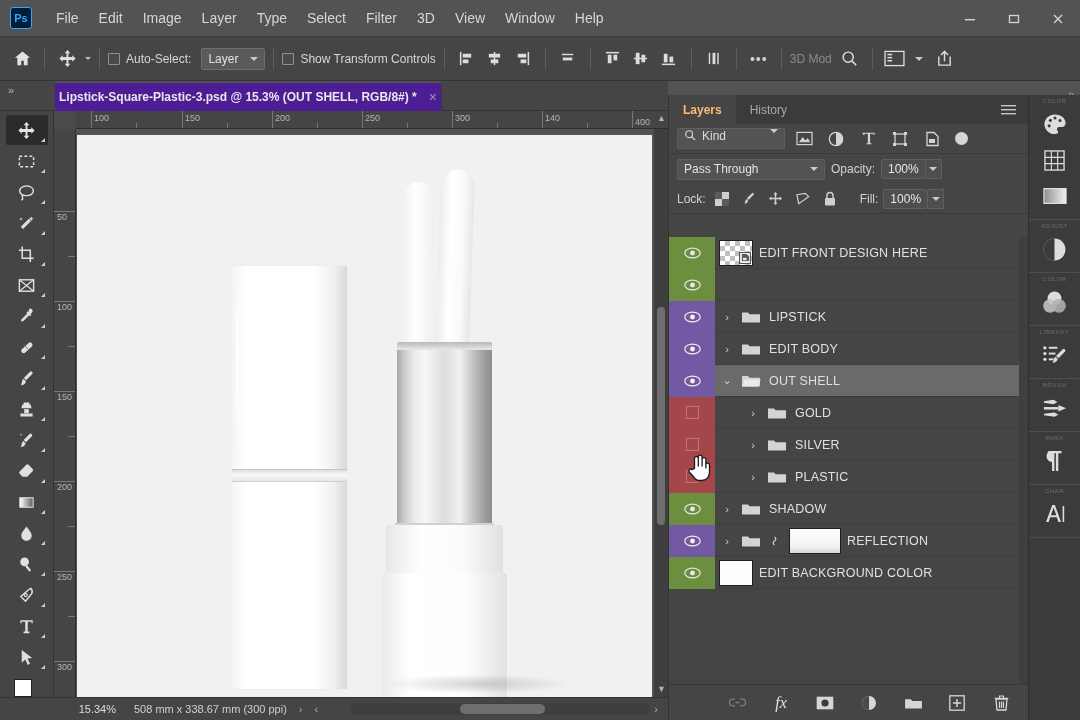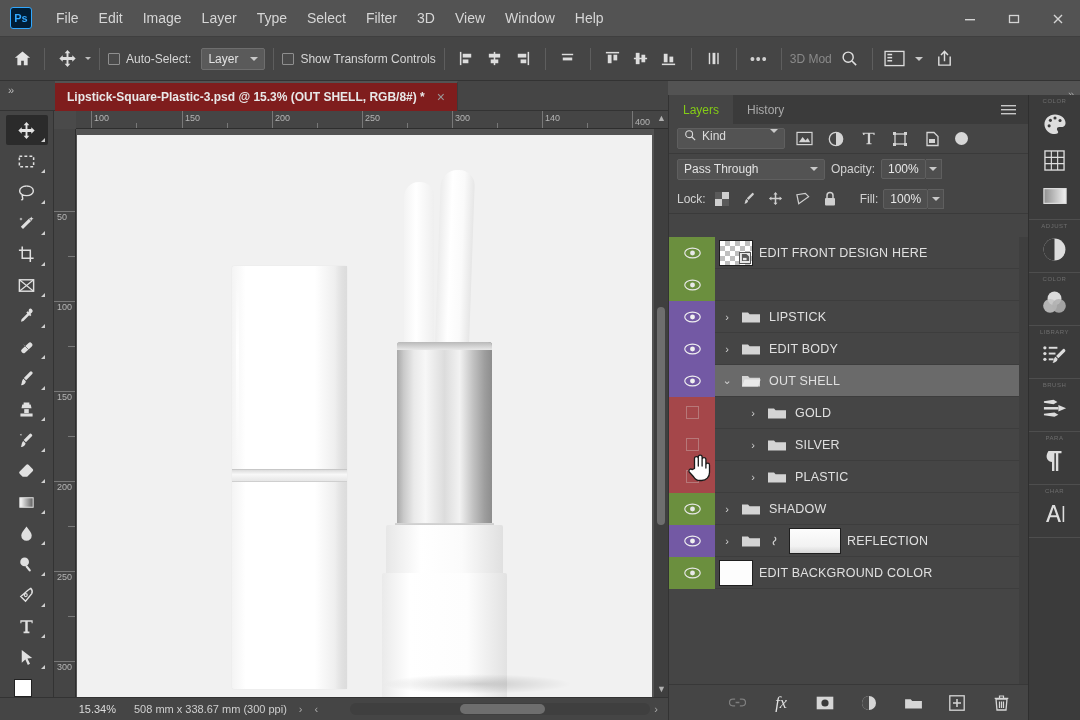--- a/index.html
+++ b/index.html
@@ -58,21 +58,21 @@
   
   .tabstrip {
     position: absolute; left: 0; top: 81px; width: 668px; height: 30px;
     background: #454545; border-bottom: 1px solid #333;
   }
   .dock-arrows {
     position: absolute; left: 8px; top: 84px; color: #b9b9b9; font-size: 11px;
   }
   .doctab {
     position: absolute; left: 55px; top: 81px; height: 30px;
-    background: #7f1d1d; display: flex; align-items: center; padding: 0 12px;
+    background: #4c1d95; display: flex; align-items: center; padding: 0 4px;
     border-right: 1px solid #3a3a3a; border-top: 2px solid #535353;
   }
   .doctab-title { color: #e8e8e8; font-size: 12px; font-weight: bold; white-space: nowrap; }
   .doctab-close { color: #9a9a9a; font-size: 14px; margin-left: 12px; }
   .tab-collapse { position: absolute; right: 6px; top: 88px; color: #b0b0b0; font-size: 11px; }
 
   
   .toolbar {
     position: absolute; left: 0; top: 111px; width: 54px; height: 609px;
     background: #454545; border-right: 1px solid #333;
@@ -205,21 +205,21 @@
 
   
   .panel {
     position: absolute; left: 668px; top: 95px; width: 360px; height: 625px;
     background: #454545; border-left: 1px solid #333;
   }
   .panel-tabs { display: flex; height: 29px; background: #3b3b3b; align-items: stretch; }
   .ptab {
     display: flex; align-items: center; padding: 0 14px; font-size: 12px; color: #a9a9a9;
   }
-  .ptab.active { background: #454545; color: #84cc16; font-weight: normal; }
+  .ptab.active { background: #454545; color: #fdba74; font-weight: bold; }
   .panel-menu { margin-left: auto; display: flex; align-items: center; padding: 0 12px; color: #c4c4c4; }
   .filter-row {
     height: 30px; display: flex; align-items: center; padding: 0 8px; gap: 6px;
     border-bottom: 1px solid #3a3a3a;
   }
   .kind-dd {
     display: flex; align-items: flex-start; gap: 6px; background: #535353;
     border: 1px solid #5f5f5f; height: 21px; border-radius: 2px; padding: 0 6px; width: 108px;
     color: #dcdcdc; font-size: 12px;
   }

